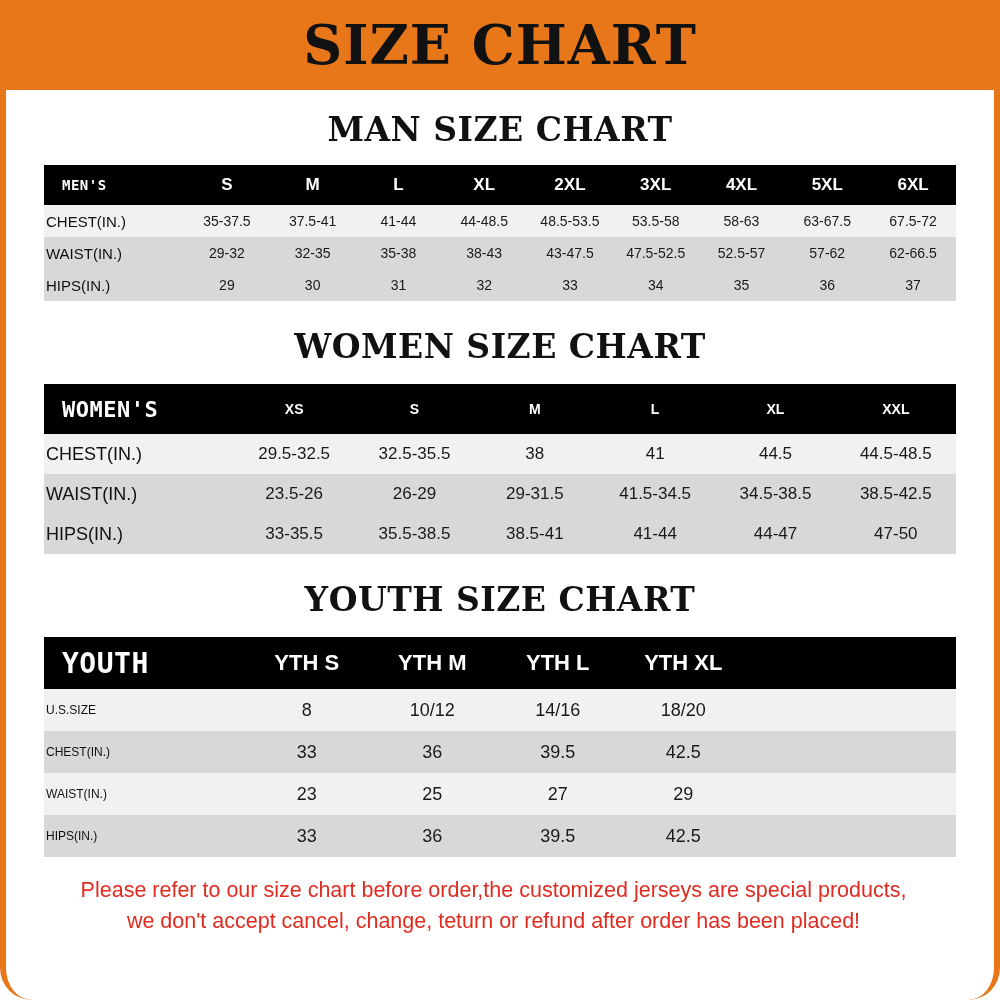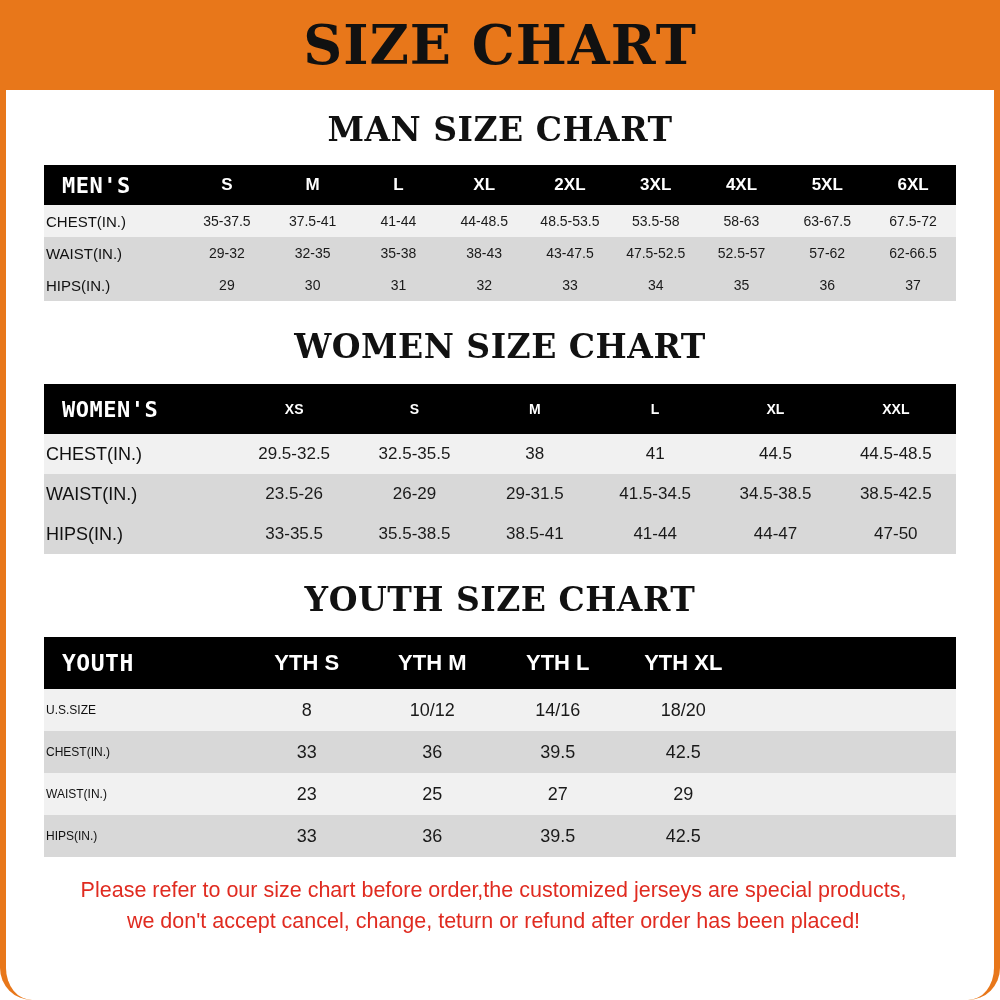--- a/index.html
+++ b/index.html
@@ -80,35 +80,35 @@
   tbody td.rowlabel {
     text-align: left;
     padding-left: 2px;
     color: #111111;
   }
   tbody tr.odd td { background: #f1f1f1; }
   tbody tr.even td { background: #d8d8d8; }
 
   
   #men-table thead th { height: 38px; font-size: 17px; }
-  #men-table thead th.rowhead { font-size: 22px; }
+  #men-table thead th.rowhead { font-size: 14px; }
   #men-table tbody td { height: 30px; font-size: 14px; }
   #men-table tbody td.rowlabel { font-size: 15px; }
   #men-table col.first { width: 140px; }
 
   
   #women-table thead th { height: 48px; font-size: 14px; }
   #women-table thead th.rowhead { font-size: 22px; }
   #women-table tbody td { height: 38px; font-size: 17px; }
   #women-table tbody td.rowlabel { font-size: 18px; }
   #women-table col.first { width: 190px; }
 
   
   #youth-table thead th { height: 50px; font-size: 22px; }
-  #youth-table thead th.rowhead { font-size: 23px; }
+  #youth-table thead th.rowhead { font-size: 28px; }
   #youth-table tbody td { height: 40px; font-size: 18px; }
   #youth-table tbody td.rowlabel { font-size: 12px; }
   #youth-table col.first { width: 200px; }
   #youth-table col.pad { width: 210px; }
 
   
   .note {
     padding: 18px 47px 0 34px;
     color: #e02b20;
     font-size: 21.5px;

